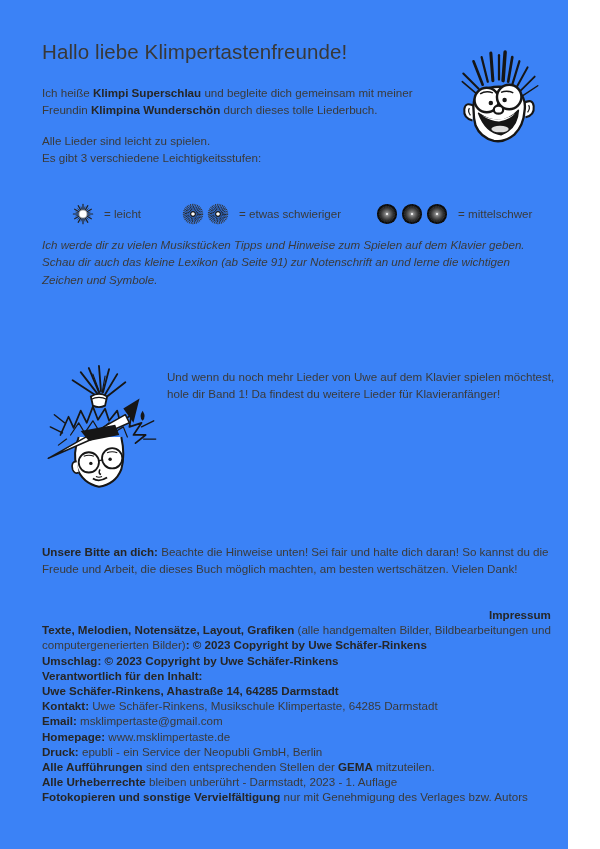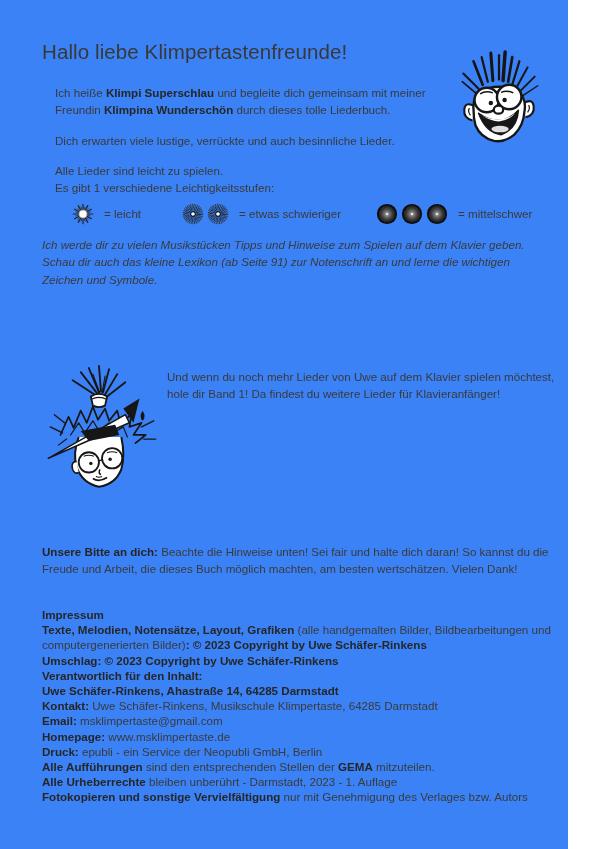--- a/index.html
+++ b/index.html
@@ -66,24 +66,23 @@
     <circle cx="42" cy="54" r="2.2" fill="#161616"></circle>
     <circle cx="55.5" cy="51" r="2.2" fill="#161616"></circle>
     <path d="M31.5 45 Q37 41.5 44 44" fill="none" stroke="#161616" stroke-width="1.5"></path>
     <path d="M52 43.5 Q58 41 64 44" fill="none" stroke="#161616" stroke-width="1.5"></path>
     <ellipse cx="49.5" cy="60.5" rx="4.6" ry="3.9" fill="#fff" stroke="#161616" stroke-width="2.2"></ellipse>
     <path d="M30 64 Q40 71 50 71 Q61 70 69 61 Q68 79 52 85 Q37 83 30 64 Z" fill="#161616" stroke="#161616" stroke-width="1.5" stroke-linejoin="round"></path>
     <path d="M33 66 Q42 72 50 72 Q60 71 66 64 Q59 69.5 50 70 Q41 70.5 33 66 Z" fill="#fff"></path>
     <ellipse cx="51" cy="79.5" rx="8.5" ry="3.2" fill="#dedede"></ellipse>
   </svg>
 
-  <div class="blk rich" style="left:55px;top:84px;">
+  <div class="blk rich" style="left:42px;top:84px;">
     <p><span>Ich heiße </span><span class="b">Klimpi Superschlau</span><span> und begleite dich gemeinsam mit meiner</span><br><span>Freundin </span><span class="b">Klimpina Wunderschön</span><span> durch dieses tolle Liederbuch.</span></p>
-    <p><span>Dich erwarten viele lustige, verrückte und auch besinnliche Lieder.</span></p>
-    <p><span>Alle Lieder sind leicht zu spielen.</span><br><span>Es gibt 1 verschiedene Leichtigkeitsstufen:</span></p>
+    <p><span>Alle Lieder sind leicht zu spielen.</span><br><span>Es gibt 3 verschiedene Leichtigkeitsstufen:</span></p>
   </div>
 
   <div class="blk" style="left:0;top:202px;width:600px;height:26px;padding-left:42px;">
 
     <div class="dg" style="left:72px;">
       <svg width="22" height="22" viewBox="0 0 24 24">
         <g stroke="#222" stroke-width="1.3" stroke-linecap="round">
           <line x1="16" y1="12" x2="22.5" y2="12"></line>
             <line x1="15.46" y1="14" x2="21.09" y2="17.25"></line>
           <line x1="14" y1="15.46" x2="17.25" y2="21.09"></line>
@@ -209,17 +208,17 @@
 
   <div class="blk rich" style="left:167px;top:368px;">
     <p><span>Und wenn du noch mehr Lieder von Uwe auf dem Klavier spielen möchtest,</span><br><span>hole dir Band 1! Da findest du weitere Lieder für Klavieranfänger!</span></p>
   </div>
 
   <div class="blk rich" style="left:42px;top:543px;">
     <p><span class="b">Unsere Bitte an dich:</span><span> Beachte die Hinweise unten! Sei fair und halte dich daran! So kannst du die</span><br><span>Freude und Arbeit, die dieses Buch möglich machten, am besten wertschätzen. Vielen Dank!</span></p>
   </div>
 
   <div class="blk rich imp" style="left:42px;top:607px;">
-    <p class="imp-h" style="margin:0;">Impressum</p>
+    <p class="imp-h" style="margin:0;text-align:right;">Impressum</p>
     <p style="margin:0;"><span class="b">Texte, Melodien, Notensätze, Layout, Grafiken</span><span> (alle handgemalten Bilder, Bildbearbeitungen und</span><br><span>computergenerierten Bilder)</span><span class="b">: © 2023 Copyright by Uwe Schäfer-Rinkens</span><br><span class="b">Umschlag: © 2023 Copyright by Uwe Schäfer-Rinkens</span><br><span class="b">Verantwortlich für den Inhalt:</span><br><span class="b">Uwe Schäfer-Rinkens, Ahastraße 14, 64285 Darmstadt</span><br><span class="b">Kontakt:</span><span> Uwe Schäfer-Rinkens, Musikschule Klimpertaste, 64285 Darmstadt</span><br><span class="b">Email:</span><span> msklimpertaste@gmail.com</span><br><span class="b">Homepage:</span><span> www.msklimpertaste.de</span><br><span class="b">Druck:</span><span> epubli - ein Service der Neopubli GmbH, Berlin</span><br><span class="b">Alle Aufführungen</span><span> sind den entsprechenden Stellen der </span><span class="b">GEMA</span><span> mitzuteilen.</span><br><span class="b">Alle Urheberrechte</span><span> bleiben unberührt - Darmstadt, 2023 - 1. Auflage</span><br><span class="b">Fotokopieren und sonstige Vervielfältigung</span><span> nur mit Genehmigung des Verlages bzw. Autors</span></p>
   </div>
 
 </div>
 
 </body></html>

